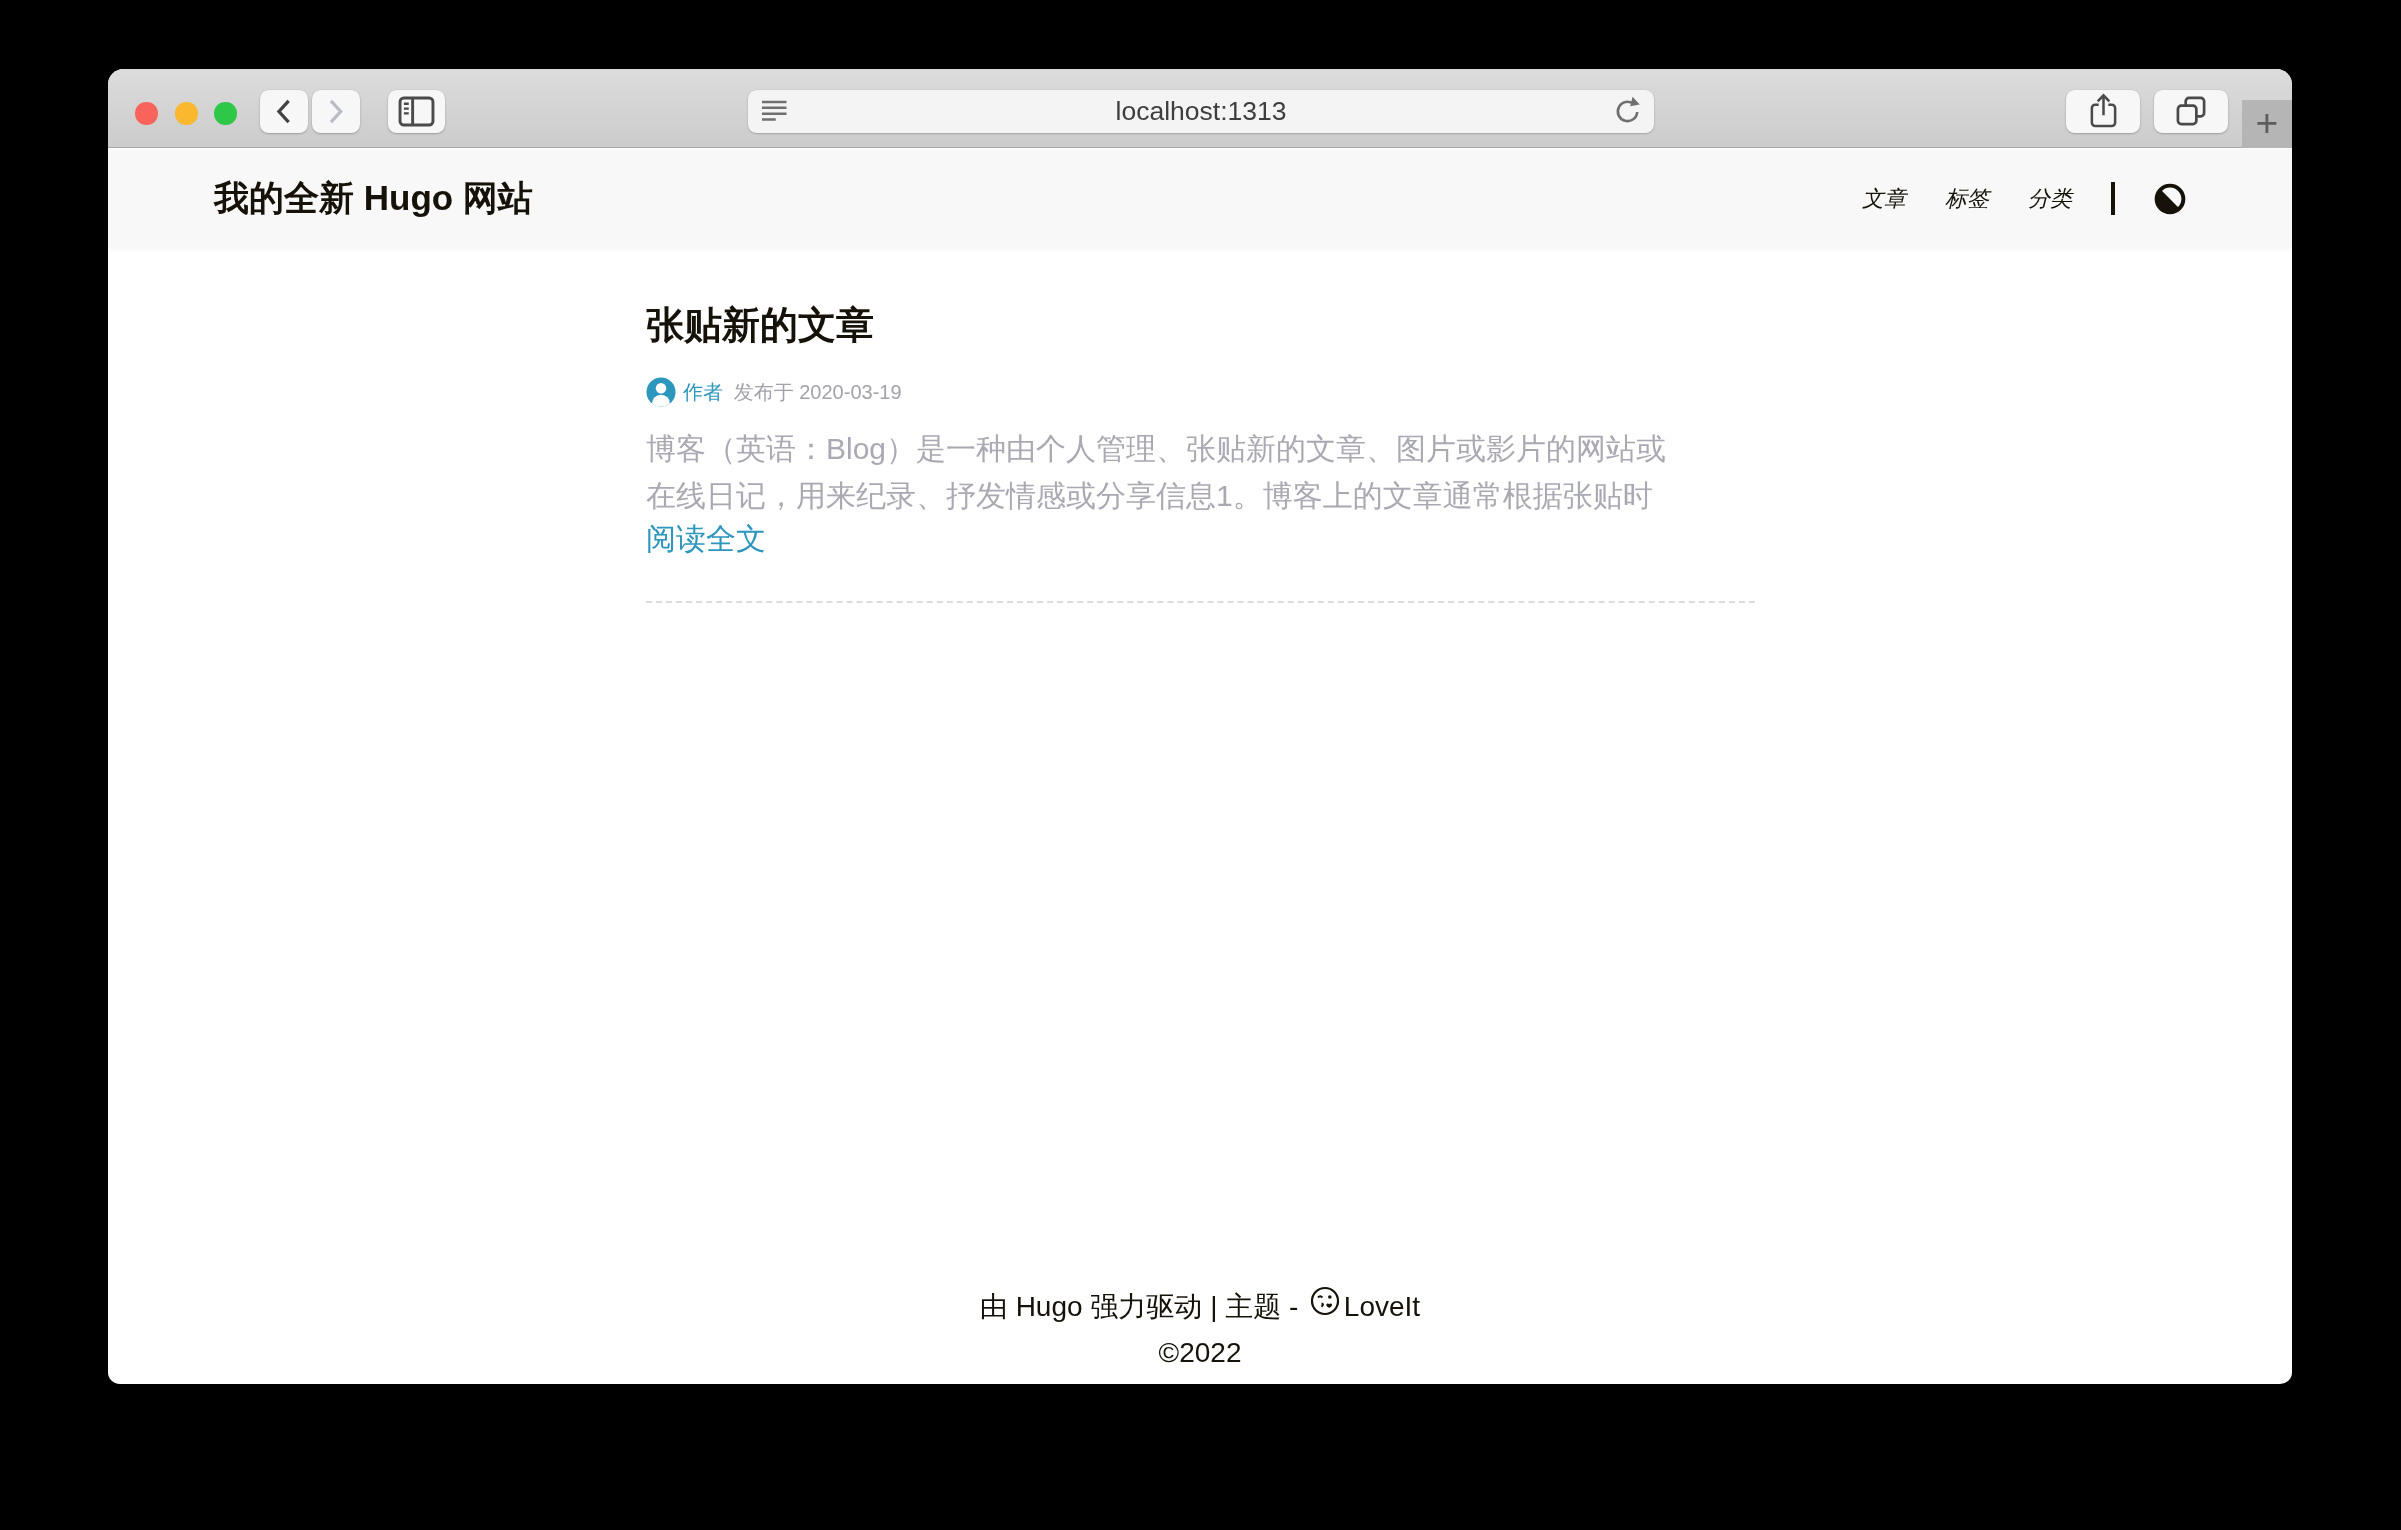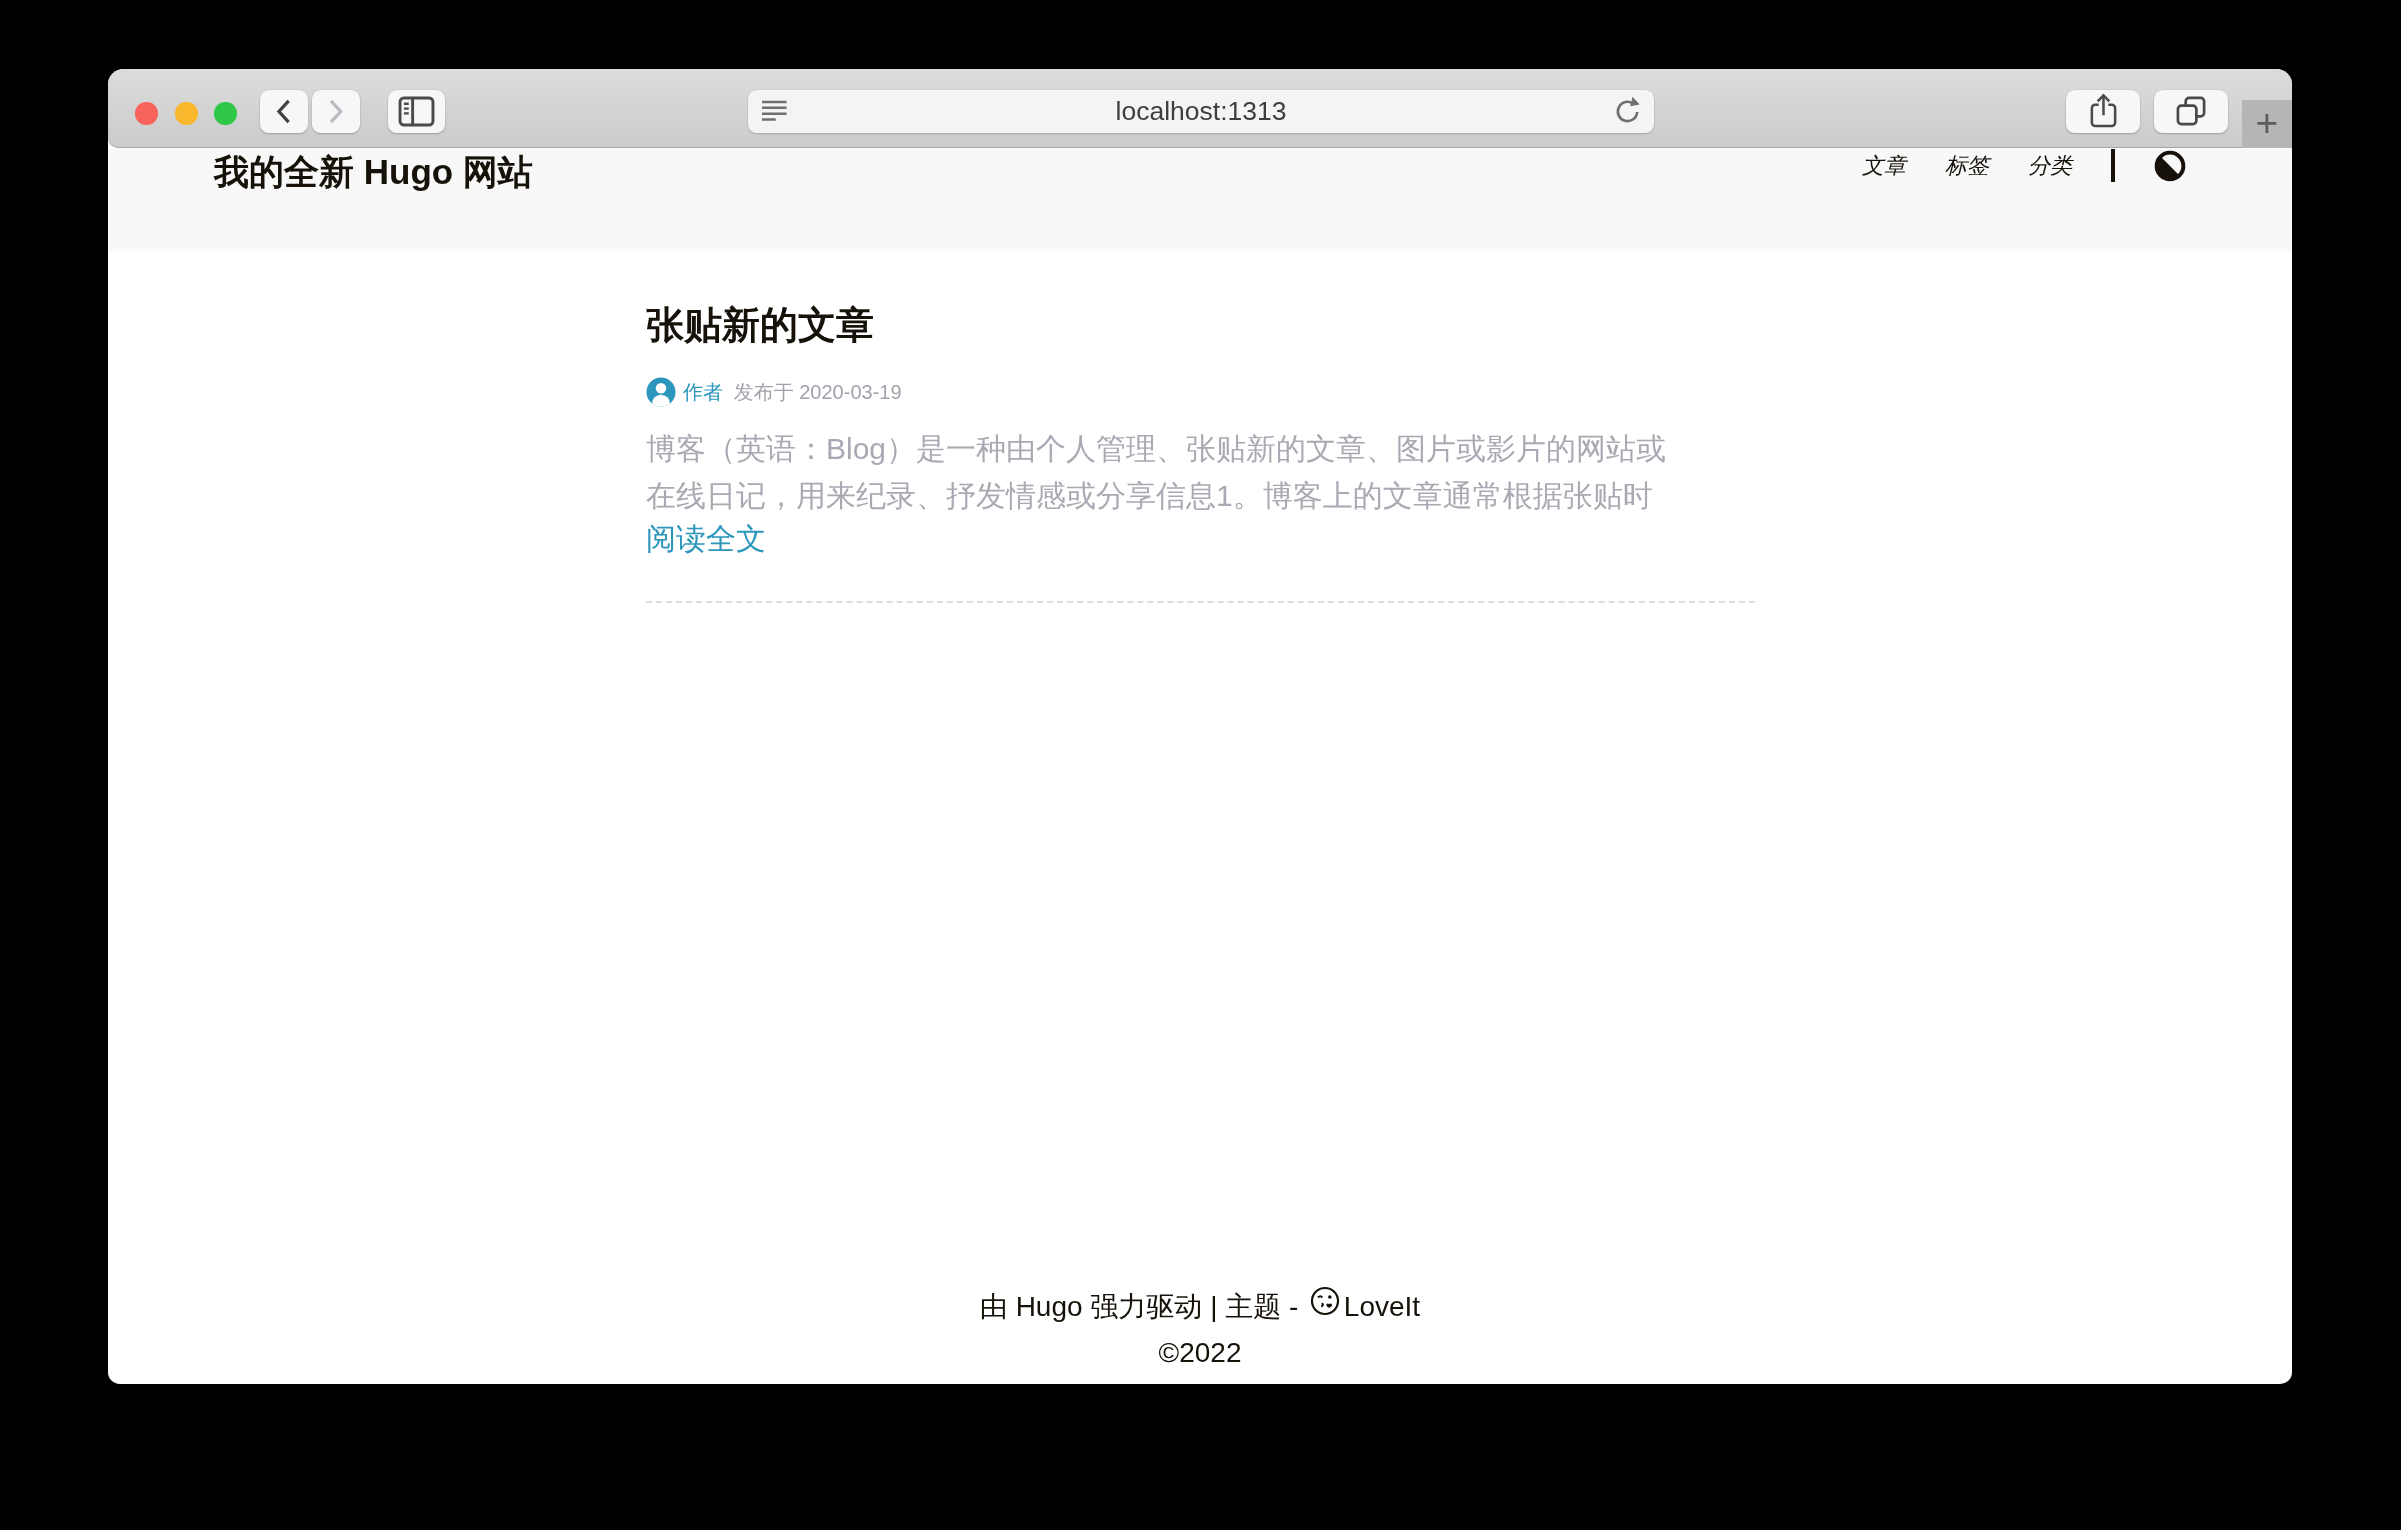--- a/index.html
+++ b/index.html
@@ -11,21 +11,20 @@
     position:absolute; left:108px; top:69px; width:2184px; height:1315px;
     background:#fff; border-radius:15.7px 15.7px 11.8px 11.8px; overflow:hidden;
     box-shadow:0 29px 88px rgba(0,0,0,.9);
   }
 
   
   .toolbar {
     position:absolute; top:0; left:0; right:0; height:79px;
     background:linear-gradient(180deg,#dcdcdc 0%,#d2d2d2 60%,#cccccc 100%);
     border-bottom:1px solid #a6a6a6;
-    border-radius:10px;
   }
   .tl { position:absolute; top:33px; width:22.5px; height:22.5px; border-radius:50%; }
   .tl.red   { left:27.4px;  background:#f8645c; }
   .tl.yellow{ left:67px;  background:#f9b82d; }
   .tl.green { left:106px; background:#2fc748; }
 
   .tb-btn {
     position:absolute; top:20.6px; height:43px; border:none; padding:0;
     background:#f7f7f7; border-radius:8.8px;
     box-shadow:0 1px 2px rgba(0,0,0,.22), 0 0 0 0.5px rgba(0,0,0,.05);
@@ -50,21 +49,21 @@
   .newtab {
     position:absolute; right:0; top:31px; width:50px; height:48px;
     background:#b5b5b5; color:#5d5d5d; font-size:39px; line-height:45px;
     text-align:center; font-weight:300; cursor:pointer;
   }
 
   
   .site-header {
     position:absolute; top:80px; left:0; right:0; height:99px;
     background:#f8f8f8; box-shadow:0 2px 3.9px rgba(0,0,0,.04);
-    display:flex; align-items:flex-start; justify-content:space-between;
+    display:flex; align-items:center; justify-content:space-between;
     padding:0 106px; color:var(--text,#161209);
   }
   .site-title { font-size:35px; font-weight:bold; cursor:pointer; }
   .site-nav { display:flex; align-items:center; gap:39px; font-size:22px;font-style:italic; }
   .site-nav a { color:var(--text,#161209); text-decoration:none; cursor:pointer; }
   .nav-sep { width:3.9px; height:33px; background:var(--text,#161209); }
   .theme-toggle { display:flex; align-items:center; cursor:pointer; }
 
   
   .post { position:absolute; top:233px; left:538px; width:1109px; }

